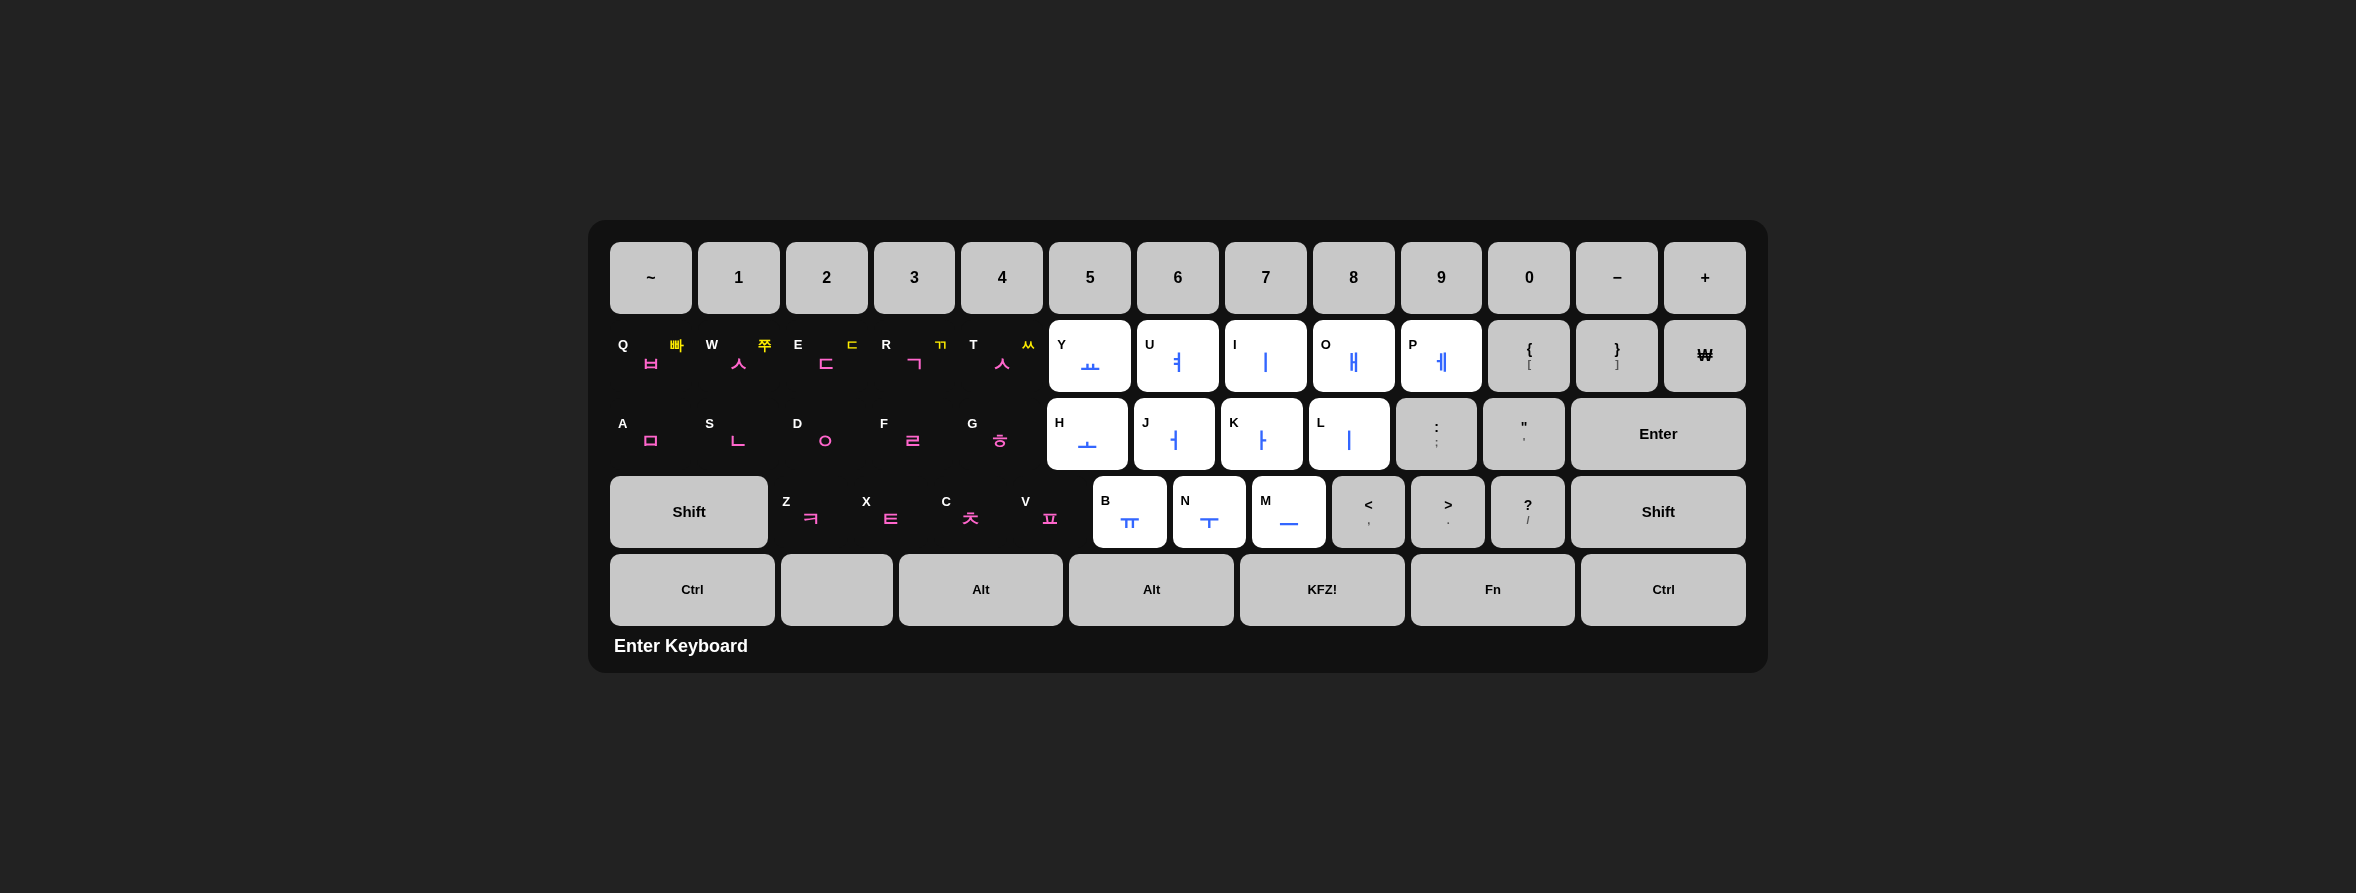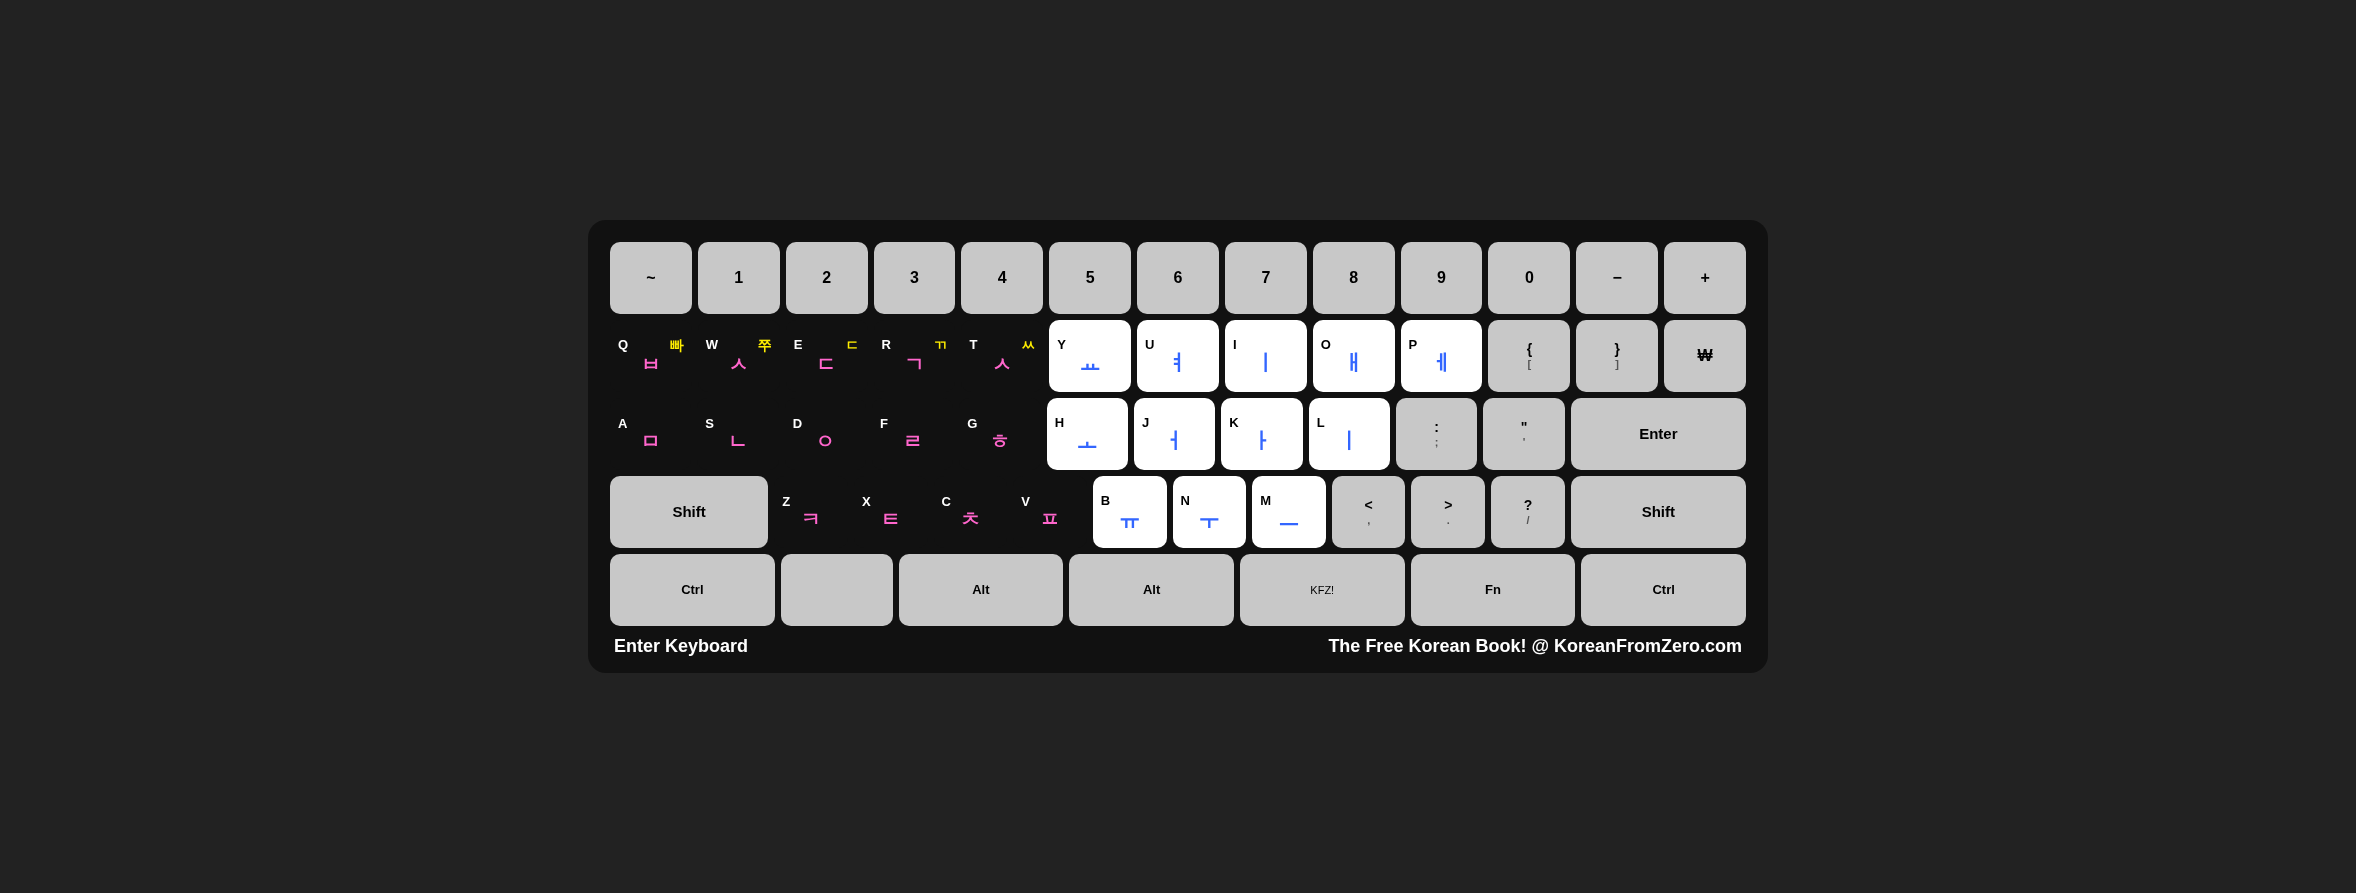--- a/index.html
+++ b/index.html
@@ -378,29 +378,28 @@
           <span style="font-size:13px;font-weight:bold">Ctrl</span>
         </div>
       <div class="key" style="flex:1"></div>
       <div class="key" style="flex:1.5">
           <span style="font-size:13px;font-weight:bold">Alt</span>
         </div>
       <div class="key" style="flex:1.5">
           <span style="font-size:13px;font-weight:bold">Alt</span>
         </div>
       <div class="key" style="flex:1.5">
-          <span style="font-size:11px;font-weight:normal">KFZ!</span>
+          <span style="font-size:13px;font-weight:bold">KFZ!</span>
         </div>
       <div class="key" style="flex:1.5">
           <span style="font-size:13px;font-weight:bold">Fn</span>
         </div>
       <div class="key" style="flex:1.5">
           <span style="font-size:13px;font-weight:bold">Ctrl</span>
         </div>
     </div>
 
   </div>
 
   <div class="bottom-text">
     <span>Enter Keyboard</span>
-    <span>The Free Korean Book! @  KoreanFromZero.com</span>
   </div>
 </div>
 
 </body></html>

